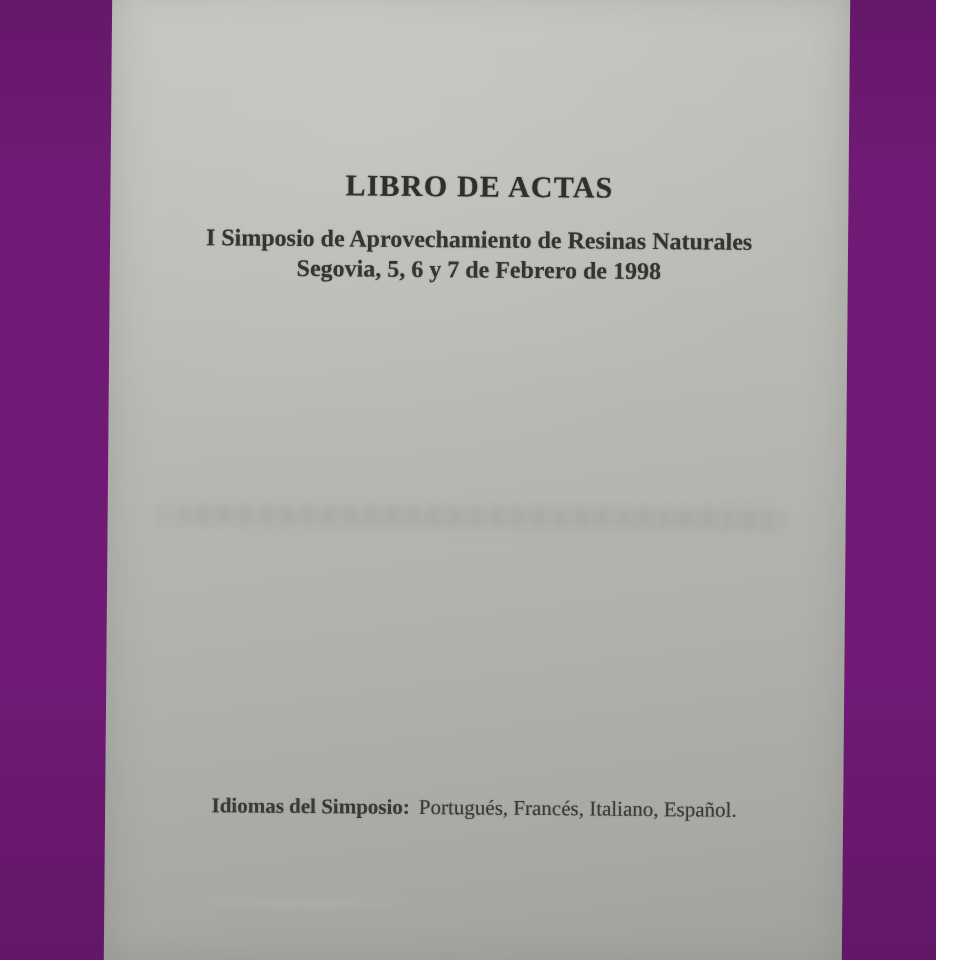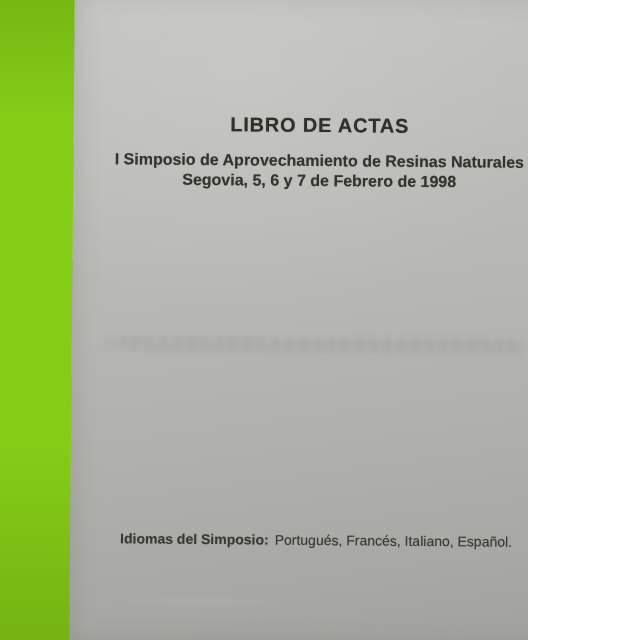--- a/index.html
+++ b/index.html
@@ -1,25 +1,25 @@
 <!DOCTYPE html>
 <html><head>
 <meta charset="utf-8">
 <style>
   html, body {
     margin: 0;
     padding: 0;
   }
   .photo {
     position: relative;
-    width: 528px;
+    width: 624px;
     height: 640px;
     overflow: hidden;
-    background: #84cc16; 
-    font-family: Liberation Sans, sans-serif;
+    background: #701a75; 
+    font-family: Liberation Serif, serif;
   }
   
   .photo::after {
     content: "";
     position: absolute;
     inset: 0;
     background: linear-gradient(180deg, rgba(0,0,0,0.10) 0%, rgba(0,0,0,0.0) 18%, rgba(0,0,0,0.0) 70%, rgba(0,0,0,0.12) 100%);
     pointer-events: none;
   }
   .page {

